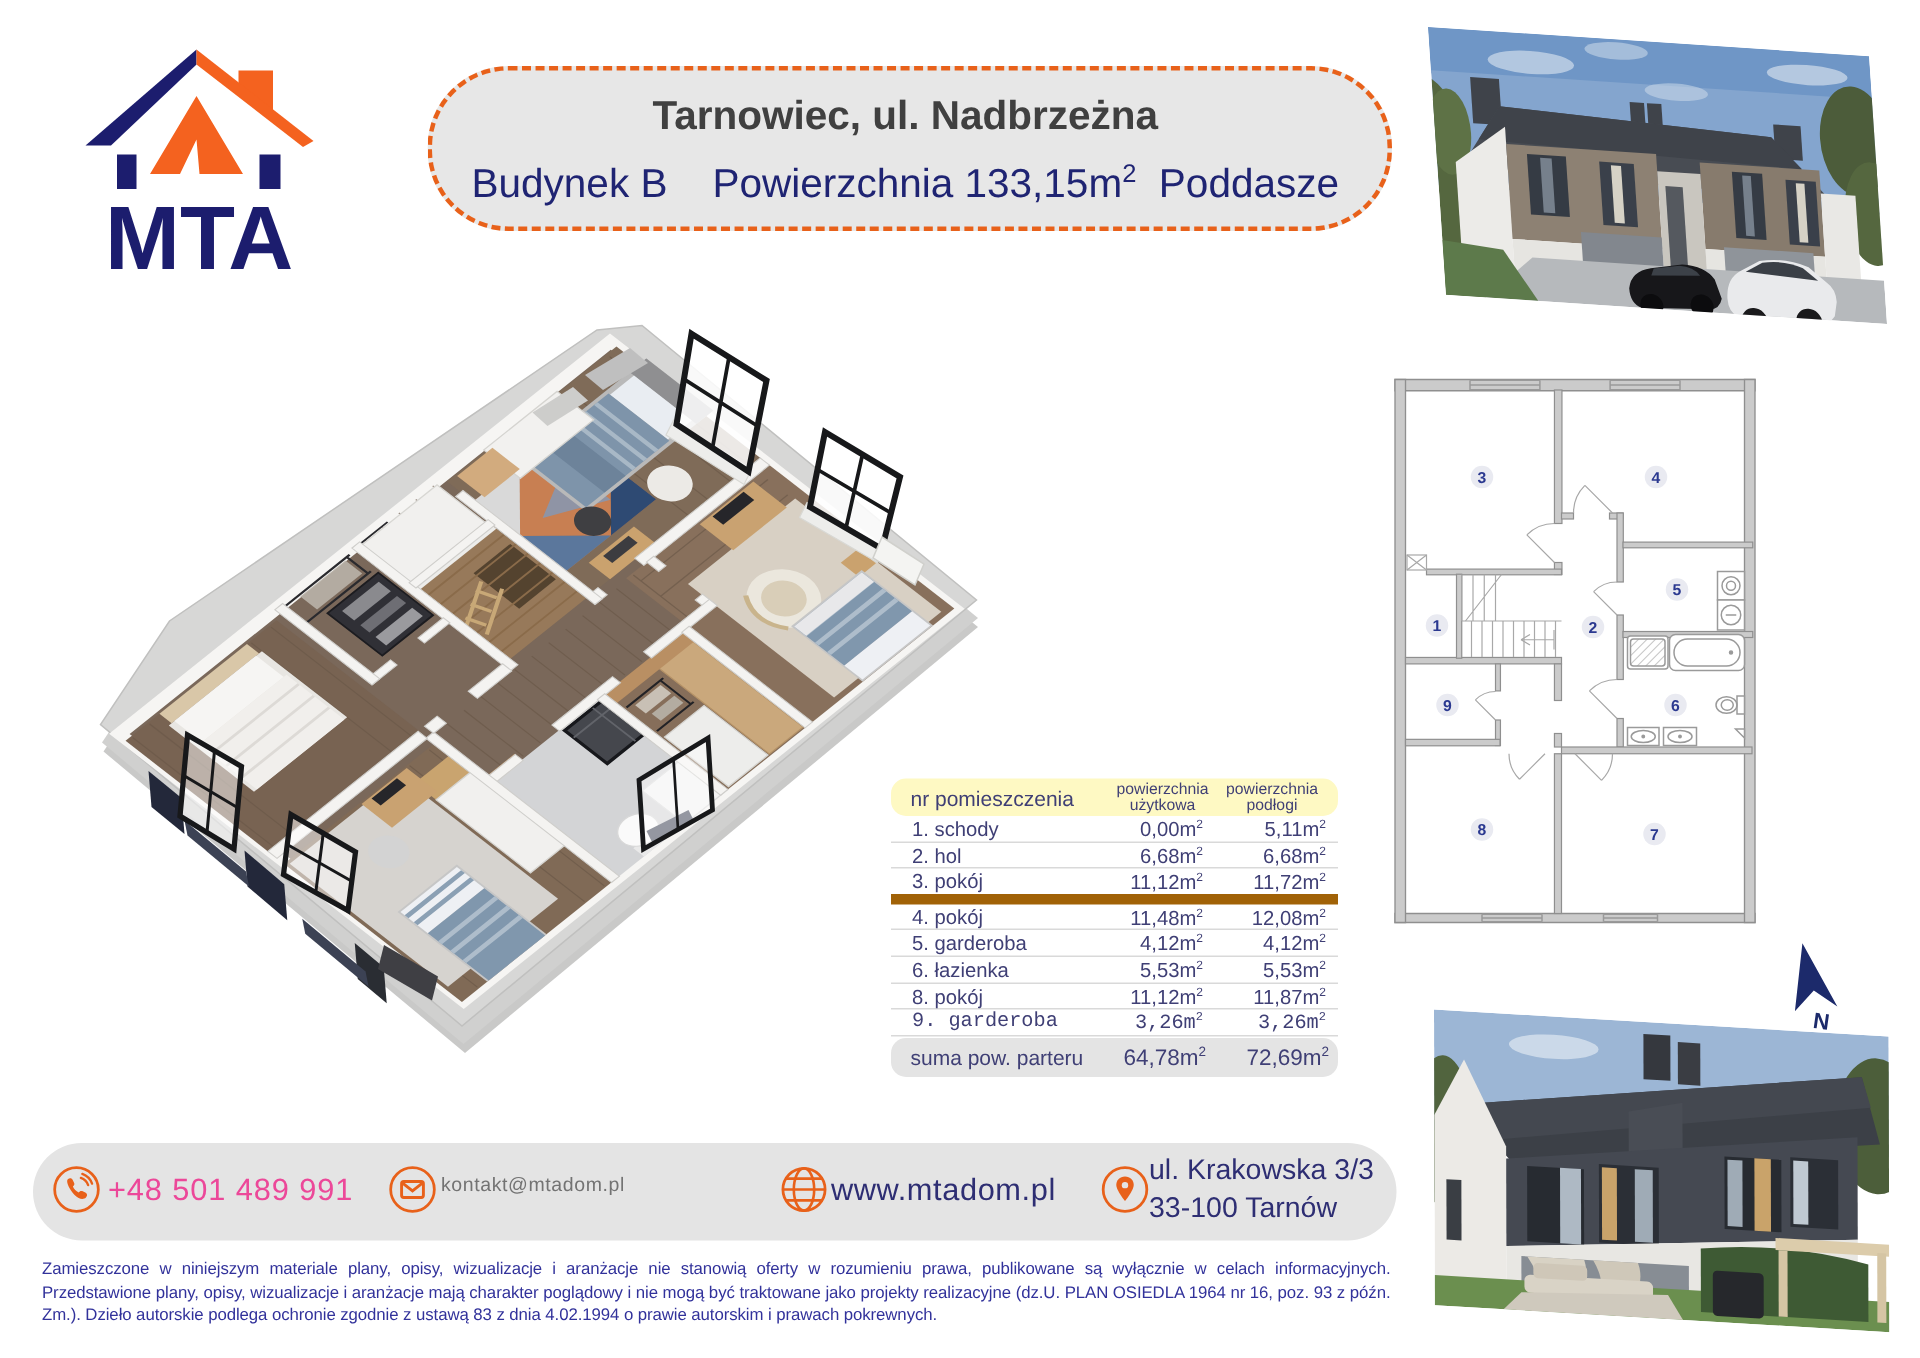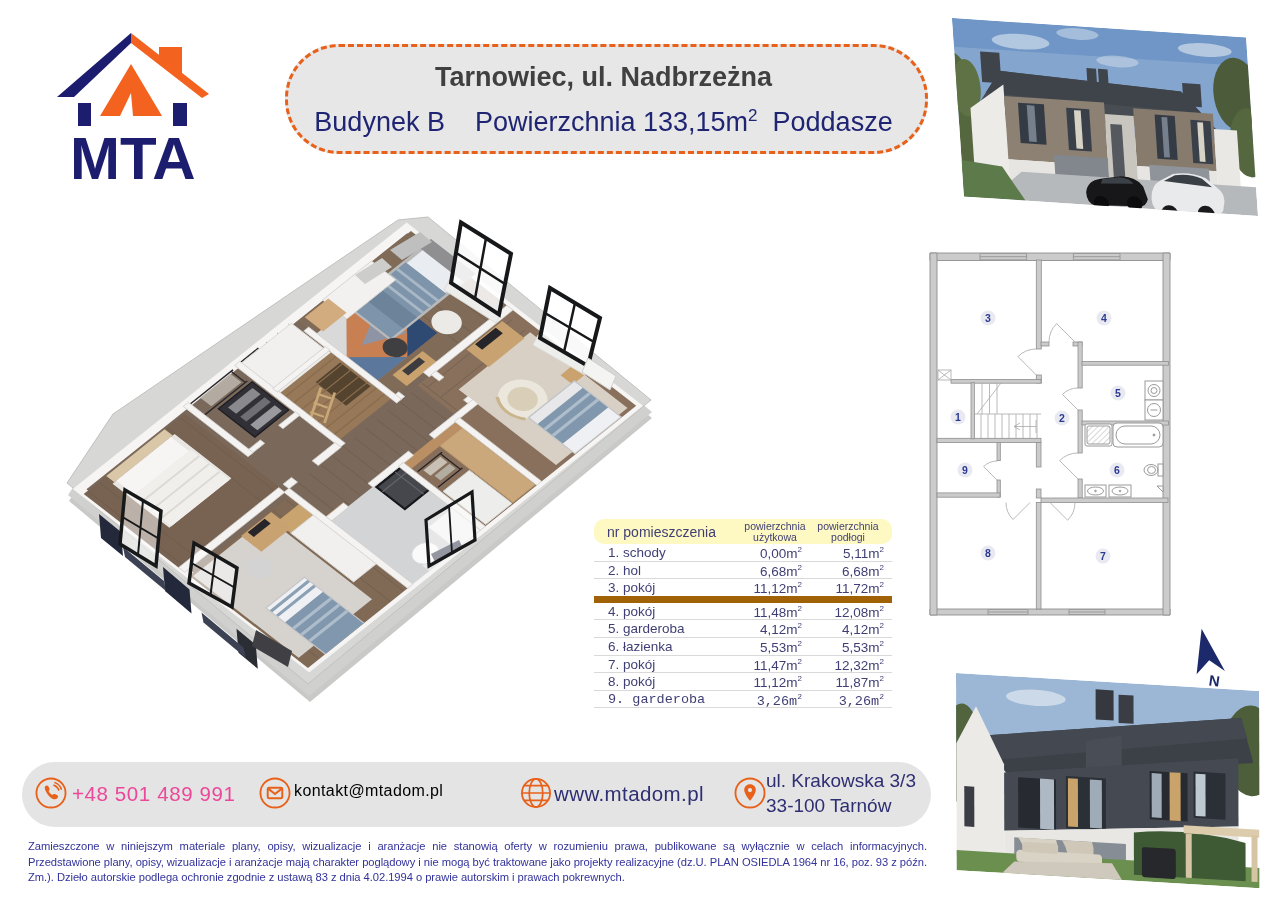--- a/index.html
+++ b/index.html
@@ -66,36 +66,36 @@
           <span style="position:absolute;left:14px;top:1px;">5. garderoba</span>
           <span style="position:absolute;right:90px;top:1px;">4,12m<sup style="font-size:8px">2</sup></span>
           <span style="position:absolute;right:8px;top:1px;">4,12m<sup style="font-size:8px">2</sup></span>
         </div>
         <div style="position:relative;height:16.6px;border-bottom:1px solid #d9d9d9;">
           <span style="position:absolute;left:14px;top:1px;">6. łazienka</span>
           <span style="position:absolute;right:90px;top:1px;">5,53m<sup style="font-size:8px">2</sup></span>
           <span style="position:absolute;right:8px;top:1px;">5,53m<sup style="font-size:8px">2</sup></span>
         </div>
         <div style="position:relative;height:16.6px;border-bottom:1px solid #d9d9d9;">
-          <span style="position:absolute;left:14px;top:1px;">7. pokój</span>
-          <span style="position:absolute;right:90px;top:1px;">11,47m<sup style="font-size:8px">2</sup></span>
-          <span style="position:absolute;right:8px;top:1px;">12,32m<sup style="font-size:8px">2</sup></span>
-        </div>
-        <div style="position:relative;height:16.6px;border-bottom:1px solid #d9d9d9;">
           <span style="position:absolute;left:14px;top:1px;">8. pokój</span>
           <span style="position:absolute;right:90px;top:1px;">11,12m<sup style="font-size:8px">2</sup></span>
           <span style="position:absolute;right:8px;top:1px;">11,87m<sup style="font-size:8px">2</sup></span>
         </div>
         <div style="position:relative;height:16.6px;border-bottom:1px solid #d9d9d9;font-family:Liberation Mono, monospace;">
           <span style="position:absolute;left:14px;top:1px;">9. garderoba</span>
           <span style="position:absolute;right:90px;top:1px;">3,26m<sup style="font-size:8px">2</sup></span>
           <span style="position:absolute;right:8px;top:1px;">3,26m<sup style="font-size:8px">2</sup></span>
         </div>
       </div>
 
+  <div style="position:relative;height:26px;background:#e4e4e4;border-radius:10px;margin-top:1px;">
+    <span style="position:absolute;left:13px;top:5px;font-size:14px;">suma pow. parteru</span>
+    <span style="position:absolute;right:88px;top:4px;font-size:15px;">64,78m<sup style="font-size:9px">2</sup></span>
+    <span style="position:absolute;right:6px;top:4px;font-size:15px;">72,69m<sup style="font-size:9px">2</sup></span>
+  </div>
 </div>
 
 <svg class="abs" style="left:60px;top:210px" width="620" height="500" viewBox="0 0 620 500">
 
   <path d="M340,31 L370,28 L592,208 L250,492 L9,291 L55,222 Z" fill="#c9c9c8"></path>
   <path d="M339,22 L369,19 L592,202 L249,486 L8,285 L54,216 Z" fill="#d0d0cf"></path>
 
   <path d="M338,10 L368,7 L591,190 L248,474 L7,273 L53,204 Z" fill="#d7d7d6" stroke="#c0c0bf" stroke-width="1"></path>
   <g transform="matrix(1.0146,0.7875,-0.9406,0.7513,346.4,7)">
 
@@ -644,21 +644,21 @@
 </svg>
 
 <div class="abs" style="left:72px;top:782px;font-size:20.5px;color:#ec4899;letter-spacing:0.6px;">+48 501 489 991</div>
 
 <svg class="abs" style="left:259px;top:777px" width="32" height="32" viewBox="0 0 33 33">
   <circle cx="16.5" cy="16.5" r="15" fill="none" stroke="#e8611a" stroke-width="1.9"></circle>
   <rect x="9" y="11" width="15" height="11" rx="1.5" fill="none" stroke="#e8611a" stroke-width="2"></rect>
   <path d="M9.5 12 l7 5.5 l7-5.5" fill="none" stroke="#e8611a" stroke-width="2"></path>
 </svg>
 
-<div class="abs" style="left:294px;top:782px;font-size:16px;color:#000000;letter-spacing:0.4px;text-align:right;">kontakt@mtadom.pl</div>
+<div class="abs" style="left:294px;top:782px;font-size:13px;color:#737373;letter-spacing:0.4px;text-align:right;">kontakt@mtadom.pl</div>
 
 <svg class="abs" style="left:520px;top:777px" width="32" height="32" viewBox="0 0 33 33">
   <circle cx="16.5" cy="16.5" r="14.5" fill="none" stroke="#e8611a" stroke-width="1.9"></circle>
   <ellipse cx="16.5" cy="16.5" rx="7" ry="14.5" fill="none" stroke="#e8611a" stroke-width="1.8"></ellipse>
   <path d="M2 16.5 h29 M4 9 h25 M4 24 h25" stroke="#e8611a" stroke-width="1.8" fill="none"></path>
 </svg>
 
 <div class="abs" style="left:554px;top:782px;font-size:20.5px;color:#2e2e73;letter-spacing:0.4px;">www.mtadom.pl</div>
 
 <svg class="abs" style="left:734px;top:777px" width="32" height="32" viewBox="0 0 33 33">

